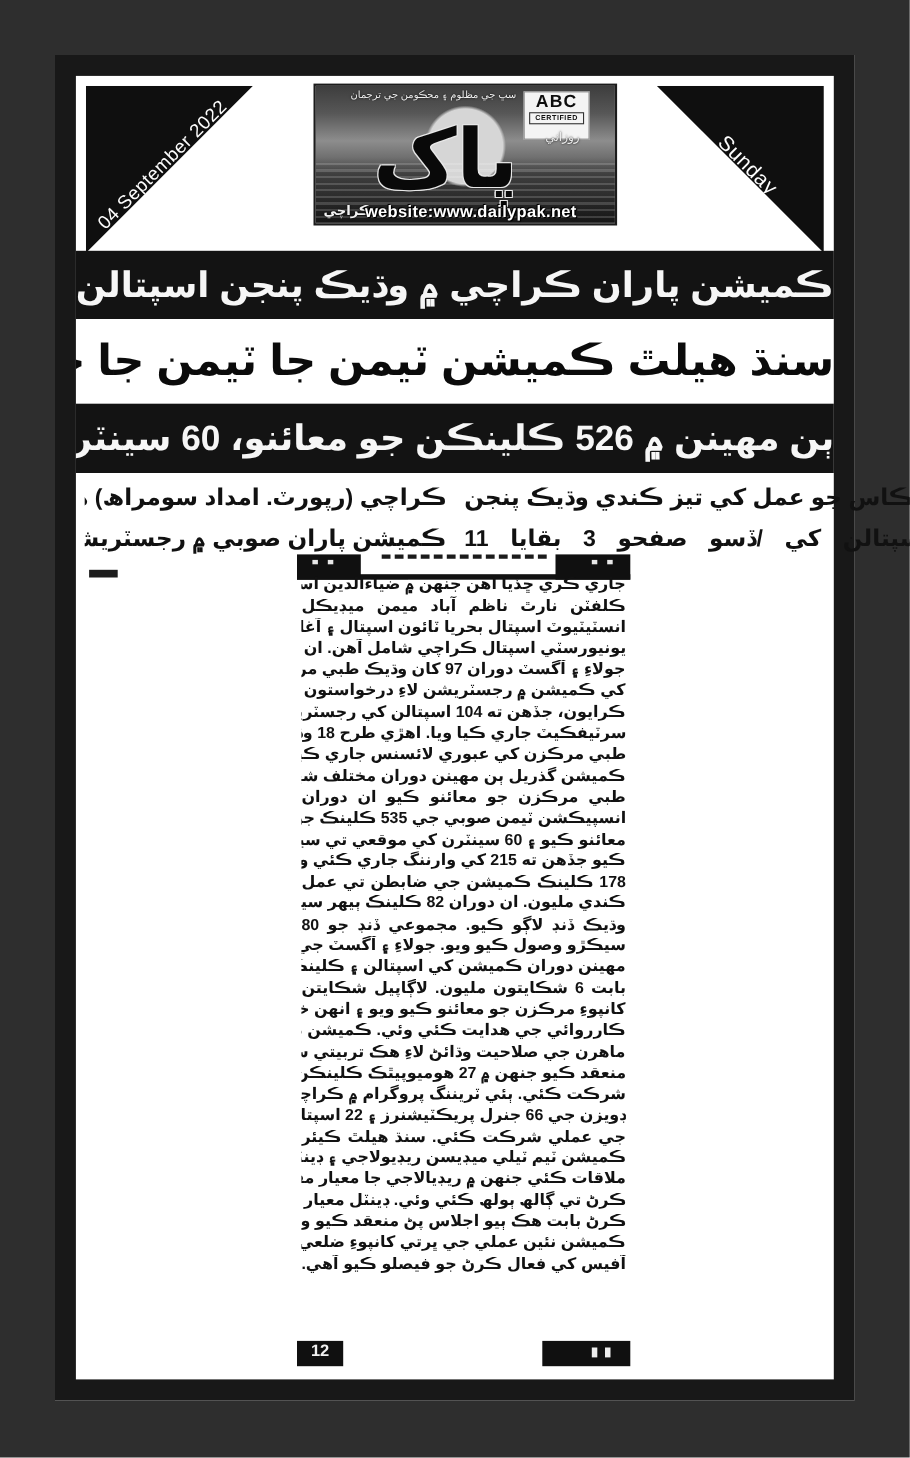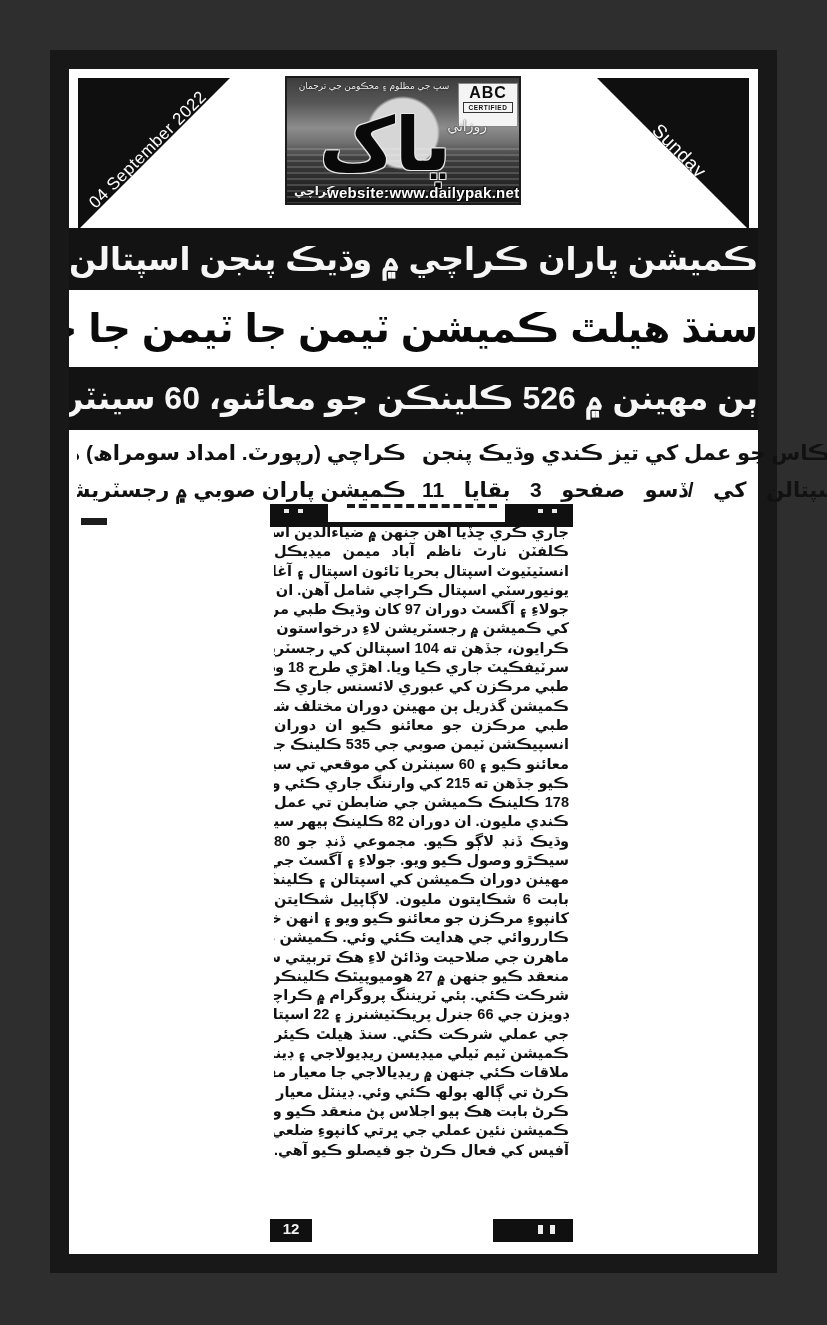--- a/index.html
+++ b/index.html
@@ -25,50 +25,50 @@
   .ribbon-right{right:9px;top:9px;clip-path:polygon(0 0,100% 0,100% 100%);}
   .ribbon span{
     position:absolute;display:block;width:200px;text-align:center;
     color:#fdfdfd;font-size:17px;letter-spacing:.5px;font-weight:400;
   }
   .ribbon-left span{left:-30px;top:62px;transform:rotate(-45deg);}
   .ribbon-right span{left:-18px;top:62px;transform:rotate(45deg);font-size:19px;}
 
   
   .logo{
-    position:absolute;left:216px;top:7px;width:236px;height:129px;
+    position:absolute;left:216px;top:7px;width:276px;height:129px;
     box-sizing:border-box;border:2px solid #1c1c1c;
     background:
       radial-gradient(circle at 50% 44%, #d6d6d6 0 34px, rgba(214,214,214,0) 37px),
       linear-gradient(180deg,#3d3d3d 0%,#575757 20%,#8d8d8d 40%,#707070 52%,#3f3f3f 64%,#151515 100%);
     overflow:hidden;
   }
   .sea{
     position:absolute;left:0;right:0;bottom:0;height:44%;
     background:repeating-linear-gradient(180deg,rgba(255,255,255,.16) 0 2px,rgba(0,0,0,0) 2px 6px);
   }
   .logo-slogan{
     position:absolute;top:3px;left:6px;right:64px;
     color:#efefef;font-size:9px;text-align:center;direction:rtl;
     text-shadow:0 0 2px #000;white-space:nowrap;overflow:hidden;
   }
   .abc{
-    position:absolute;top:5px;right:1px;width:58px;
+    position:absolute;top:5px;right:23px;width:58px;
     background:#f4f4f4;border:1px solid #888;text-align:center;padding-bottom:13px;margin-left:43px;
   }
   .abc-l1{font-size:16px;font-weight:bold;letter-spacing:1px;color:#0d0d0d;line-height:17px;}
   .abc-l2{font-size:6.5px;font-weight:bold;color:#111;border:1px solid #333;margin:1px 4px 0;padding:1px 0;letter-spacing:.5px;}
   .logo-title{
     position:absolute;left:0;right:36px;top:22px;
     text-align:center;font-size:74px;line-height:90px;font-weight:bold;
     color:#090909;direction:rtl;
     text-shadow:1px 1px 0 #e8e8e8,-1px -1px 0 #e8e8e8,1px -1px 0 #e8e8e8,-1px 1px 0 #e8e8e8;
   }
   .logo-edition{
-    position:absolute;right:32px;top:40px;color:#eee;font-size:14px;direction:rtl;
+    position:absolute;right:32px;top:40px;color:#eee;font-size:11px;direction:rtl;
     text-shadow:0 0 2px #000;
   }
   .logo-city{
     position:absolute;left:7px;bottom:5px;color:#f2f2f2;font-size:12px;font-weight:bold;
     direction:rtl;text-shadow:0 0 2px #000;
   }
   .logo-site{
     position:absolute;left:40px;right:30px;bottom:2px;text-align:center;
     color:#fff;font-size:15px;font-weight:bold;letter-spacing:.3px;
     text-shadow:0 0 3px #000,1px 1px 0 #000,-1px -1px 0 #000;

